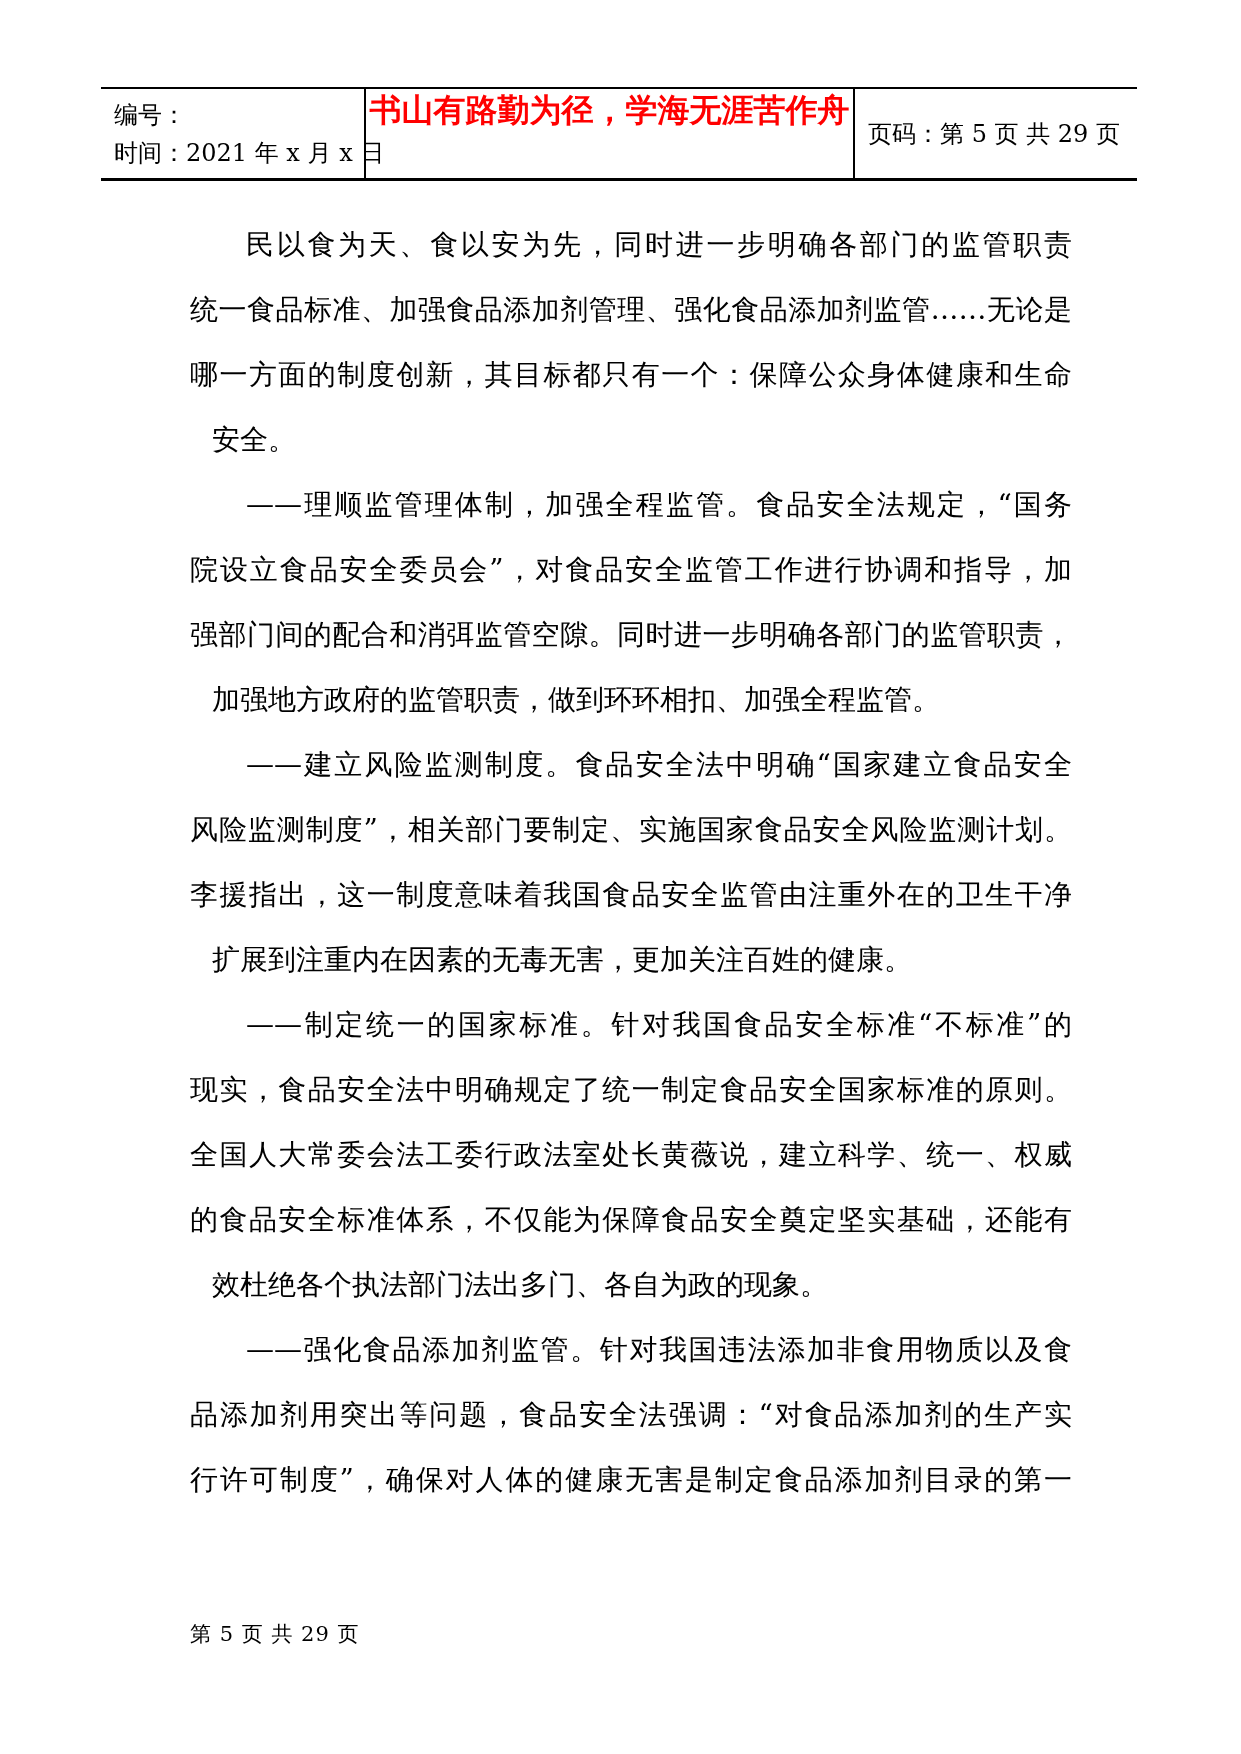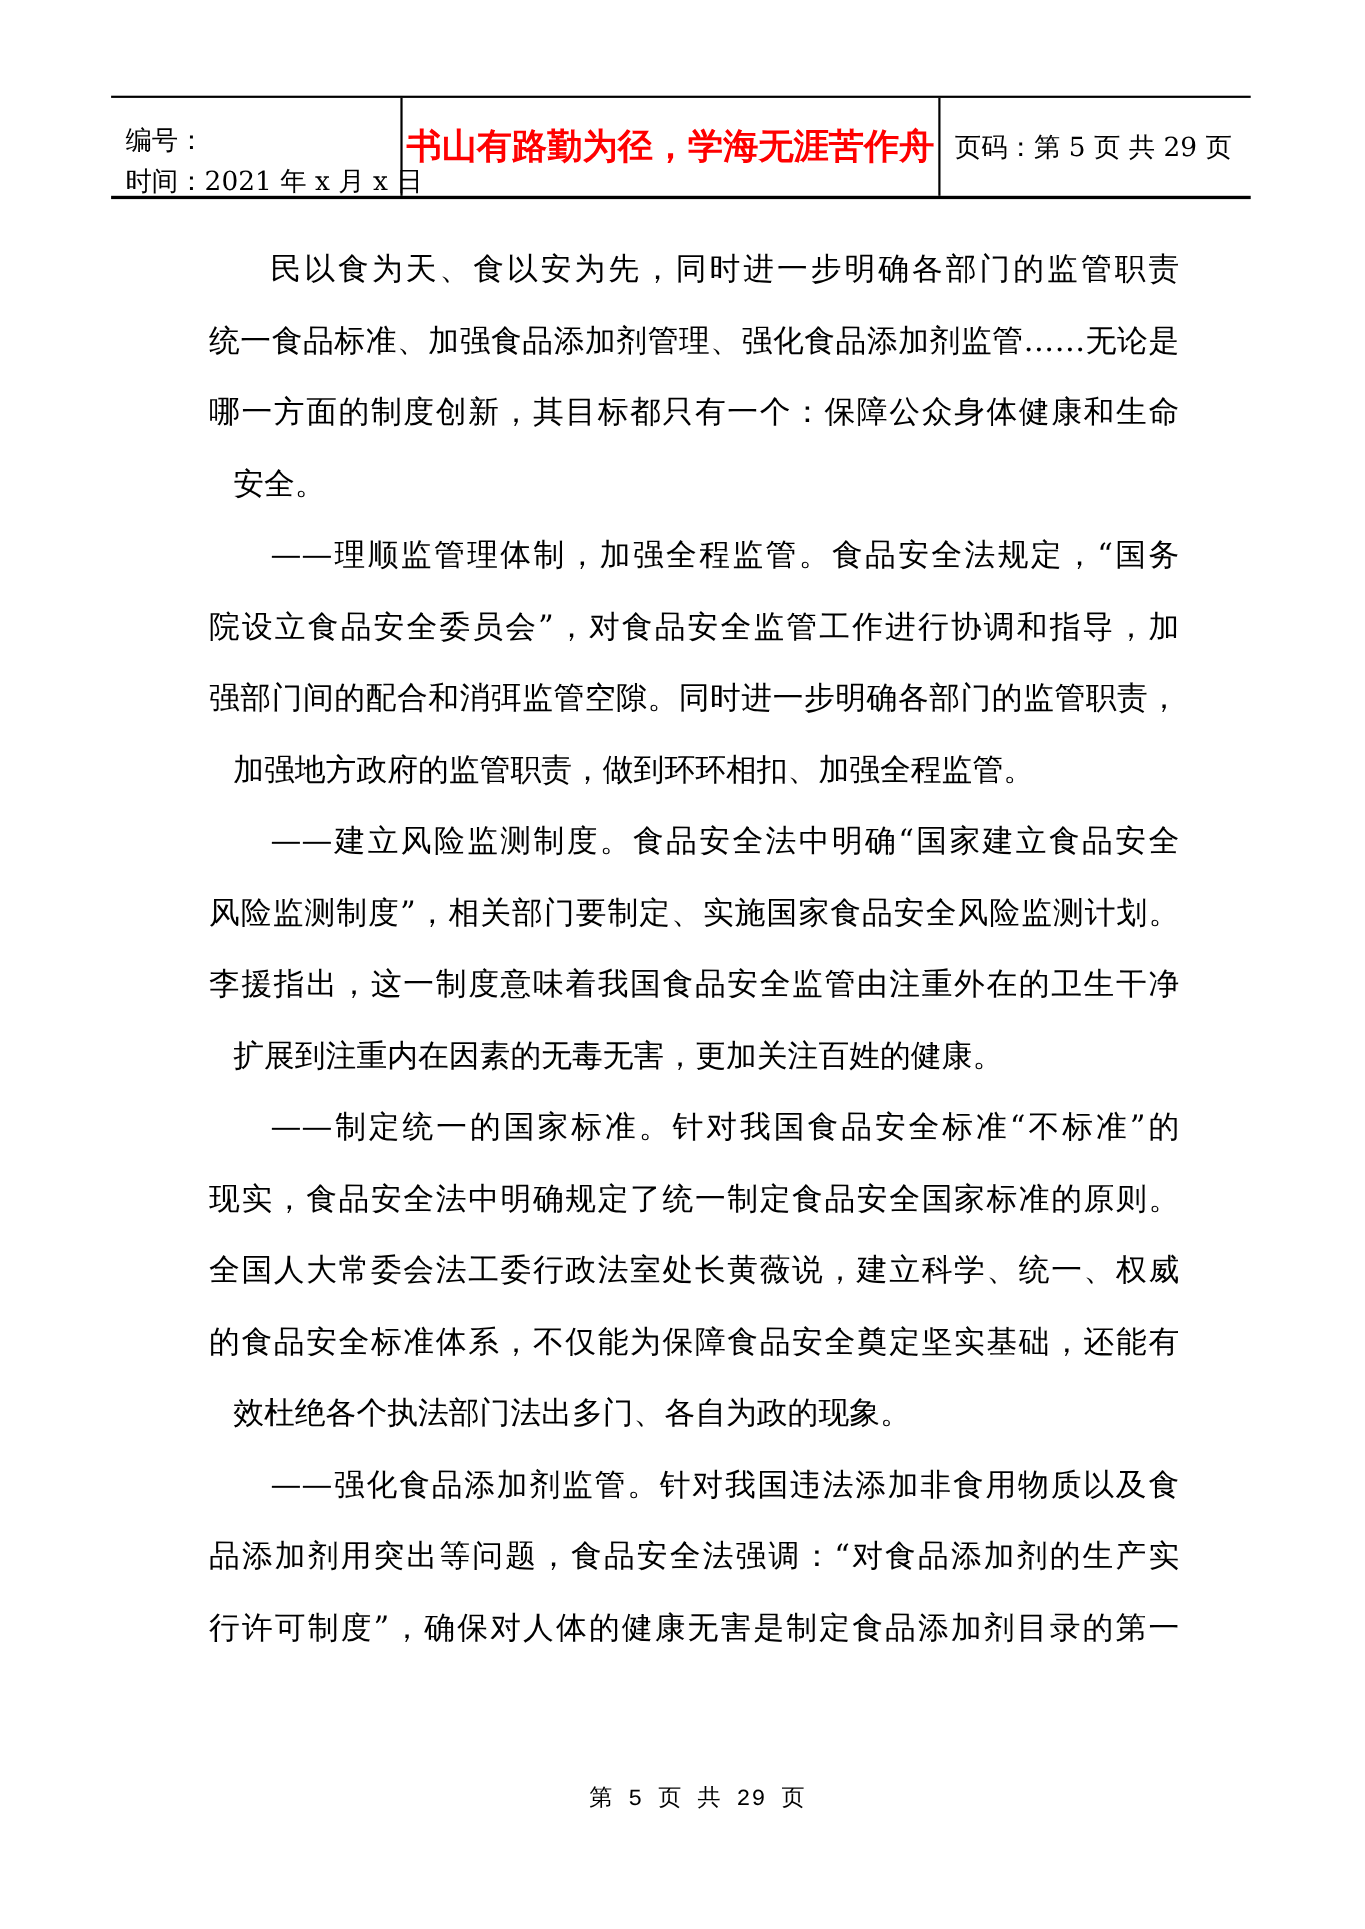--- a/index.html
+++ b/index.html
@@ -28,29 +28,27 @@
     border-bottom: 3px solid #000000;
     display: flex;
   }
   .header-cell-left {
     box-sizing: border-box;
     width: 263px;
     padding: 7px 0 0 13px;
     font-size: 24px;
     line-height: 38px;
     white-space: nowrap;
-    margin-top: 12px;
   }
   .header-cell-middle {
     box-sizing: border-box;
     width: 491px;
     border-left: 2px solid #000000;
     border-right: 2px solid #000000;
     display: flex;
-    align-items: center;
     justify-content: center;
     font-size: 32px;
     font-weight: bold;
     white-space: nowrap;
   }
   .header-cell-right {
     box-sizing: border-box;
     width: 280px;
     display: flex;
     align-items: center;
@@ -81,24 +79,23 @@
     text-align-last: left;
     margin-left: 22px;
   }
 
   
   .page-footer {
     position: absolute;
     left: 190px;
     top: 1620px;
     width: 888px;
-    text-align: center;
+    text-align: left;
     font-size: 21px;
     letter-spacing: 1px;
-    font-family: Liberation Mono, monospace;
   }
 </style>
 </head>
 <body>
 
 <div class="header-table">
   <div class="header-cell-left">
     <div>编号：</div>
     <div>时间：2021 年 x 月 x 日</div>
   </div>

